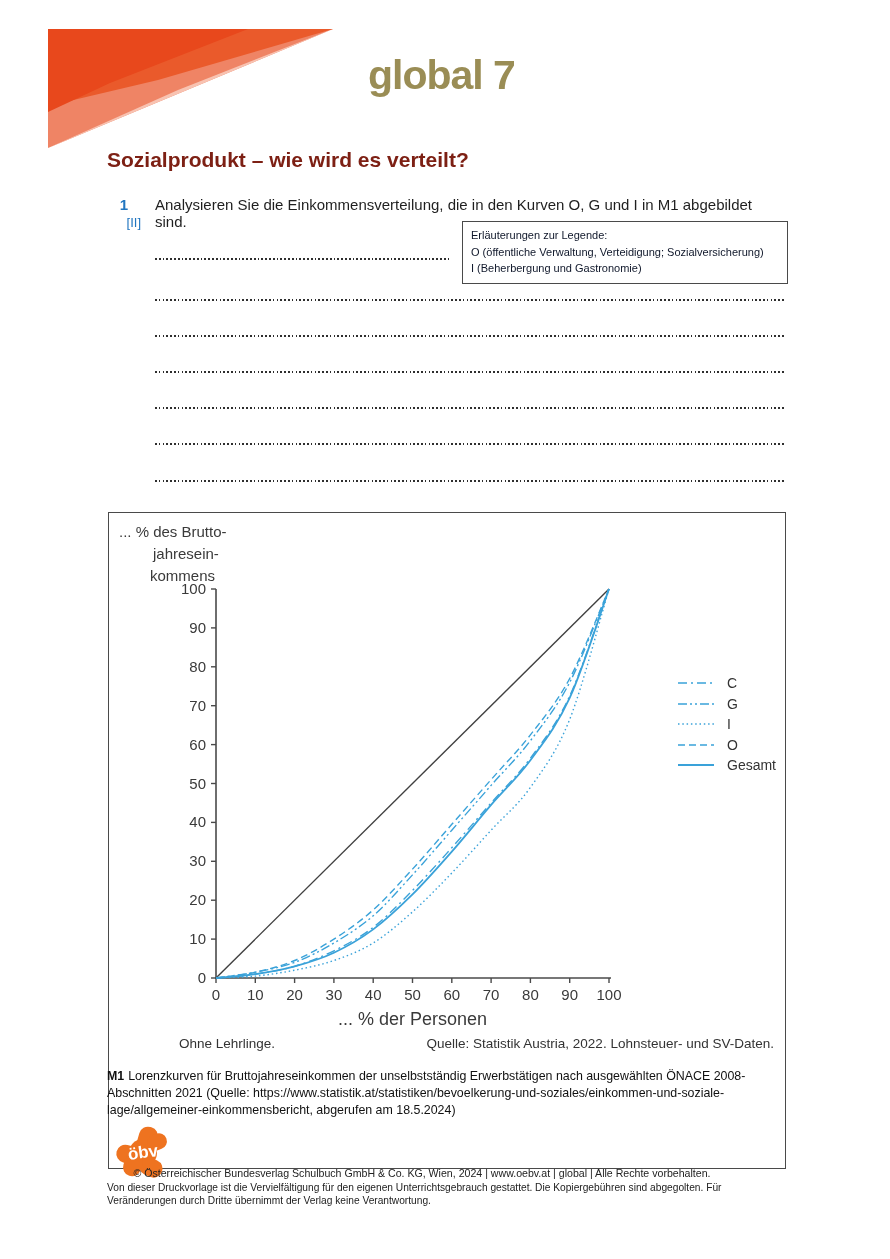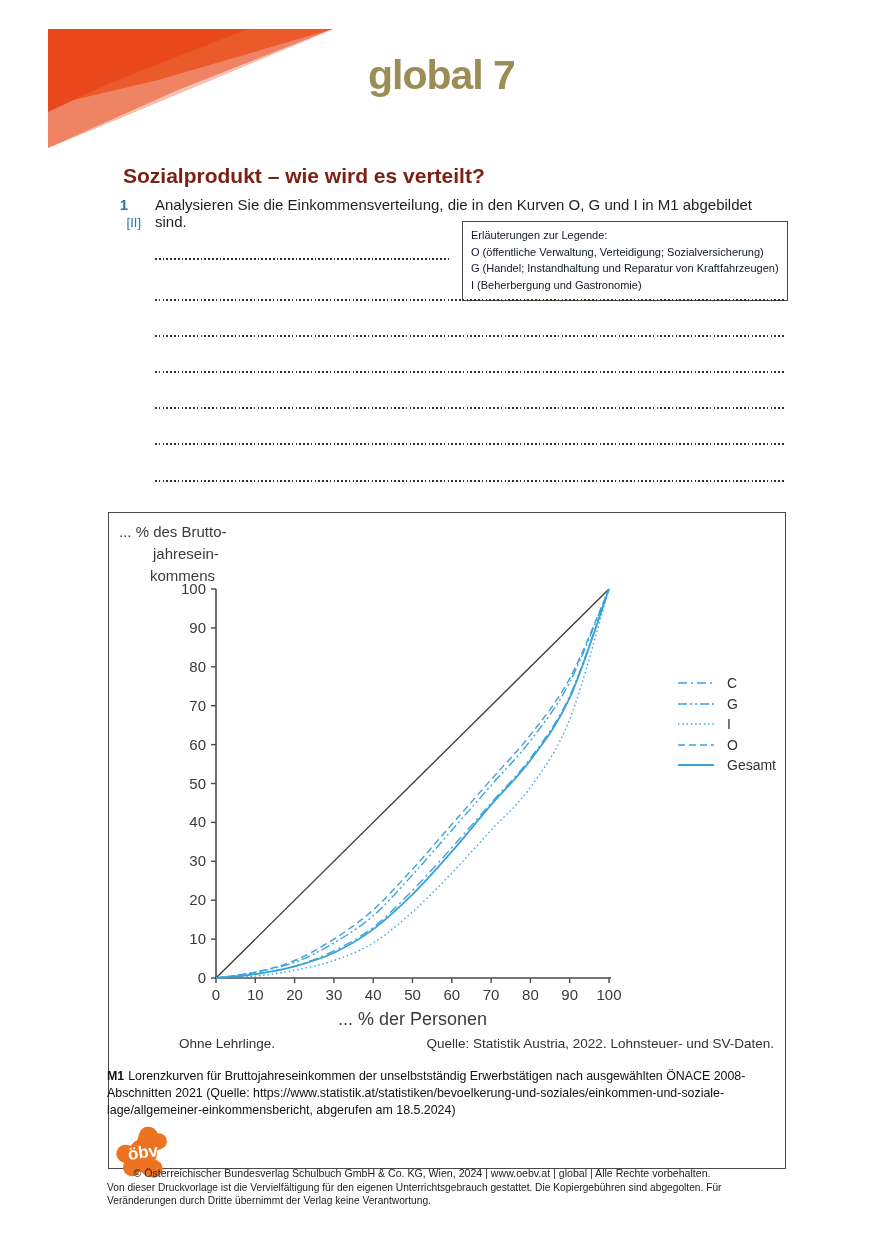--- a/index.html
+++ b/index.html
@@ -53,30 +53,29 @@
 
 <svg class="abs deco" viewBox="0 0 285 122" aria-hidden="true">
   <polygon points="0,1 285,1 0,120" fill="#ef8465"></polygon>
   <polygon points="0,120 285,1 130,62" fill="#f8c3b2"></polygon>
   <polygon points="0,1 285,1 110,52 0,78" fill="#ea5a2b"></polygon>
   <polygon points="0,1 200,1 62,55 0,84" fill="#e8481c"></polygon>
 </svg>
 
 <div class="abs brand">global 7</div>
 
-<h1 class="abs heading" style="margin:16px;">Sozialprodukt – wie wird es verteilt?</h1>
+<h1 class="abs heading" style="margin:0;">Sozialprodukt – wie wird es verteilt?</h1>
 
 <div class="abs task-num">1</div>
 <div class="abs task-lvl">[II]</div>
 <div class="abs task-text">Analysieren Sie die Einkommensverteilung, die in den Kurven O, G und I in M1 abgebildet sind.</div>
 
 <div class="abs legend-box">
   <div>Erläuterungen zur Legende:</div>
   <div>O (öffentliche Verwaltung, Verteidigung; Sozialversicherung)</div>
-  <div>G (Handel; Instandhaltung und Reparatur von Kraftfahrzeugen)</div>
   <div>I (Beherbergung und Gastronomie)</div>
 </div>
 
 <div class="abs dots" style="left:155px;top:258px;width:295px;"></div>
 <div class="abs dots" style="left:155px;top:299px;width:629px;"></div>
 <div class="abs dots" style="left:155px;top:335px;width:629px;"></div>
 <div class="abs dots" style="left:155px;top:371px;width:629px;"></div>
 <div class="abs dots" style="left:155px;top:407px;width:629px;"></div>
 <div class="abs dots" style="left:155px;top:443px;width:629px;"></div>
 <div class="abs dots" style="left:155px;top:480px;width:629px;"></div>

